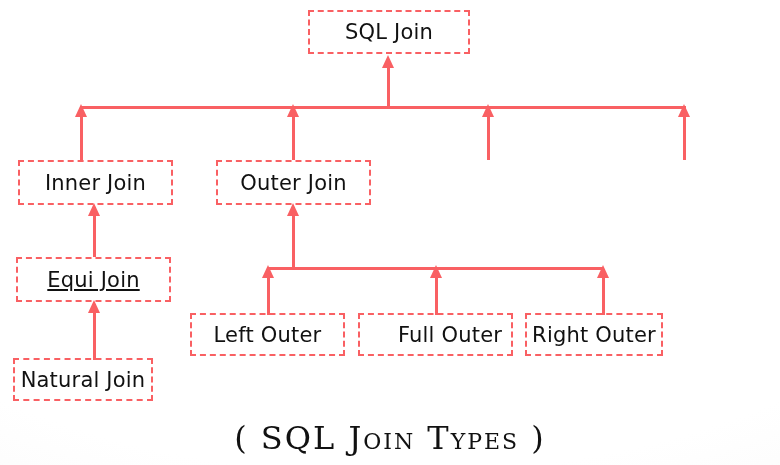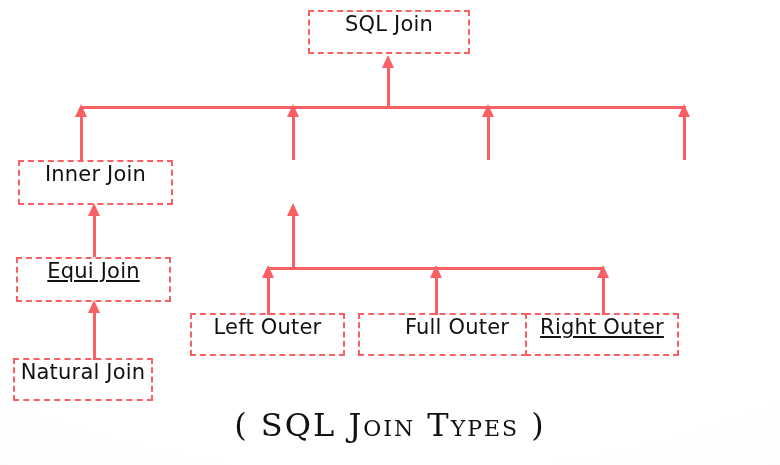--- a/index.html
+++ b/index.html
@@ -16,21 +16,21 @@
     overflow: hidden;
     font-family: "DejaVu Sans", "Liberation Sans", sans-serif;
   }
 
   
   .node {
     position: absolute;
     box-sizing: border-box;
     border: 2.5px dashed #f96063;
     display: flex;
-    align-items: flex-start;
+    align-items: center;
     justify-content: center;
     color: #111111;
     font-size: 21px;
     font-weight: 500;
     letter-spacing: 0.2px;
     white-space: nowrap;
     background: transparent;
   }
 
   
@@ -90,20 +90,23 @@
   <div class="vline" style="left:487px; top:108px; height:52px;"></div>
   <div class="arrowhead" style="left:482px; top:104px;"></div>
 
   <div class="vline" style="left:683px; top:108px; height:52px;"></div>
   <div class="arrowhead" style="left:678px; top:104px;"></div>
 
   <div class="node" style="left:18px; top:160px; width:155px; height:45px;">
     <span>Inner Join</span>
   </div>
 
+  <div class="node" style="left:216px; top:160px; width:155px; height:45px;">
+    <span>Outer Join</span>
+  </div>
 
 
 
   <div class="vline" style="left:93px; top:207px; height:50px;"></div>
   <div class="arrowhead" style="left:88px; top:203px;"></div>
 
   <div class="node" style="left:16px; top:257px; width:155px; height:45px;text-decoration:underline;">
     <span>Equi Join</span>
   </div>
 
@@ -125,23 +128,23 @@
   <div class="vline" style="left:435px; top:269px; height:46px;"></div>
   <div class="arrowhead" style="left:430px; top:265px;"></div>
 
   <div class="vline" style="left:602px; top:269px; height:46px;"></div>
   <div class="arrowhead" style="left:597px; top:265px;"></div>
 
   <div class="node" style="left:190px; top:313px; width:155px; height:43px;">
     <span>Left Outer</span>
   </div>
 
-  <div class="node" style="left:358px; top:313px; width:169px; height:43px;padding-left:29px;">
+  <div class="node" style="left:358px; top:313px; width:155px; height:43px;padding-left:29px;">
     <span>Full Outer</span>
   </div>
 
-  <div class="node" style="left:525px; top:313px; width:154px; height:43px;text-decoration:underline;">
+  <div class="node" style="left:525px; top:313px; width:138px; height:43px;">
     <span>Right Outer</span>
   </div>
 
-  <div class="caption" style="top:406px;">( SQL Join Types )</div>
+  <div class="caption" style="top:419px;">( SQL Join Types )</div>
 
 </div>
 
 </body></html>

